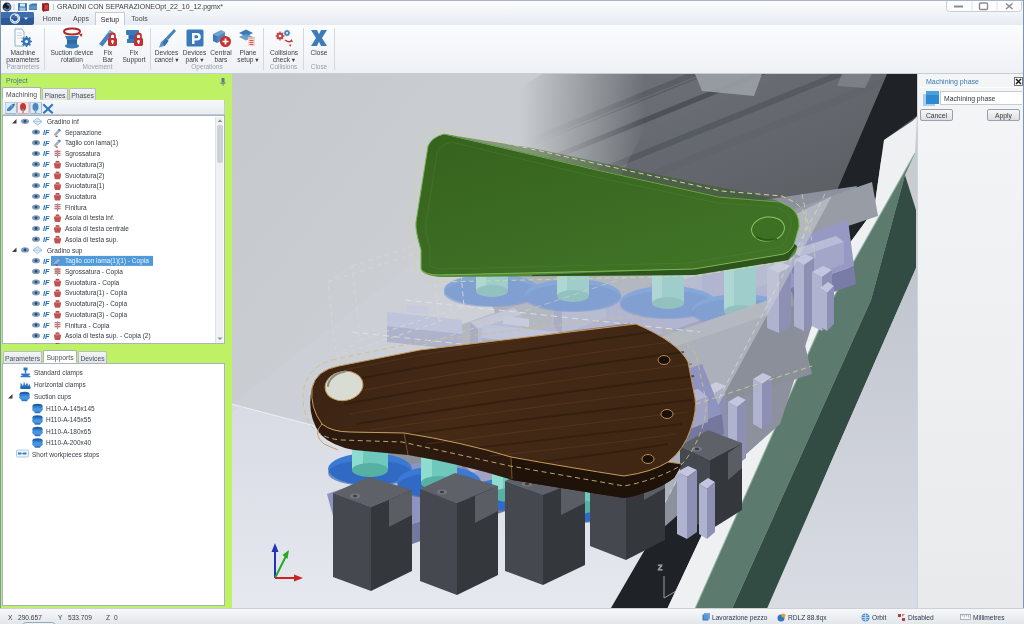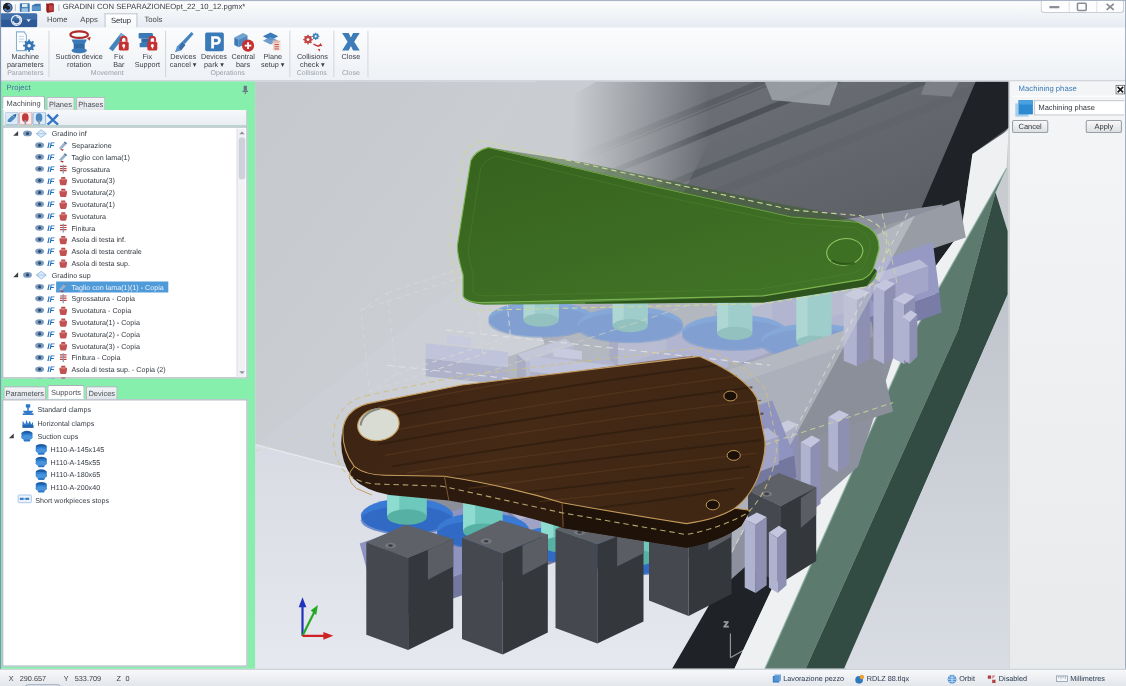--- a/index.html
+++ b/index.html
@@ -8,21 +8,21 @@
 .abs{position:absolute;}
 #titlebar{left:0;top:0;width:1024px;height:12px;background:linear-gradient(#fdfdfe,#f2f4f6);border-top:1px solid #a9b5c4;}
 #tabrow{left:0;top:12px;width:1024px;height:13px;background:linear-gradient(#f2f5f9,#e6ebf2);}
 #ribbon{left:0;top:25px;width:1024px;height:49px;background:linear-gradient(#fbfcfd,#eef1f5);border-bottom:1px solid #c8cdd4;}
 .rbtn{position:absolute;top:2px;height:46px;text-align:center;color:#3b3f46;font-size:6.6px;line-height:6.9px;}
 .rbtn .ic{display:block;margin:0 auto 1px auto;}
 .rglabel{position:absolute;top:38px;height:9px;font-size:6.4px;color:#9ba1ab;text-align:center;}
 .rsep{position:absolute;top:3px;height:42px;width:1px;background:#d5d9df;}
 .tab{position:absolute;top:0px;height:13px;font-size:7px;color:#444;text-align:center;line-height:13px;}
 .tabsel{background:linear-gradient(#ffffff,#f6f8fa);border:1px solid #c6cbd2;border-bottom:none;color:#2b2f36;}
-#leftpanel{left:0;top:74px;width:232px;height:534px;background:#86efac;}
+#leftpanel{left:0;top:74px;width:232px;height:534px;background:#bef264;}
 #rightpanel{left:917px;top:74px;width:107px;height:534px;background:linear-gradient(#f4f5f6,#e9eaec);border-left:1px solid #cfd3d8;}
 #statusbar{left:0;top:608px;width:1024px;height:16px;background:linear-gradient(#f7f8fa,#e3e6ea);border-top:1px solid #ccd1d8;font-size:6.6px;color:#3c4047;}
 .ptab{position:absolute;height:13px;font-size:6.8px;color:#4a4e55;text-align:center;line-height:13px;background:linear-gradient(#f2f4f6,#dfe3e8);border:1px solid #b6bcc5;border-bottom:none;border-radius:2px 2px 0 0;}
 .ptabsel{background:#fff;border:1px solid #a9b0ba;border-bottom:1px solid #fff;z-index:3;}
 .treebox{position:absolute;background:#fff;border:1px solid #a9b2bf;}
 </style>
 </head>
 <body>
 <div class="abs" id="titlebar">
  <svg class="abs" style="left:2px;top:1px" width="54" height="10" viewBox="0 0 54 10">

